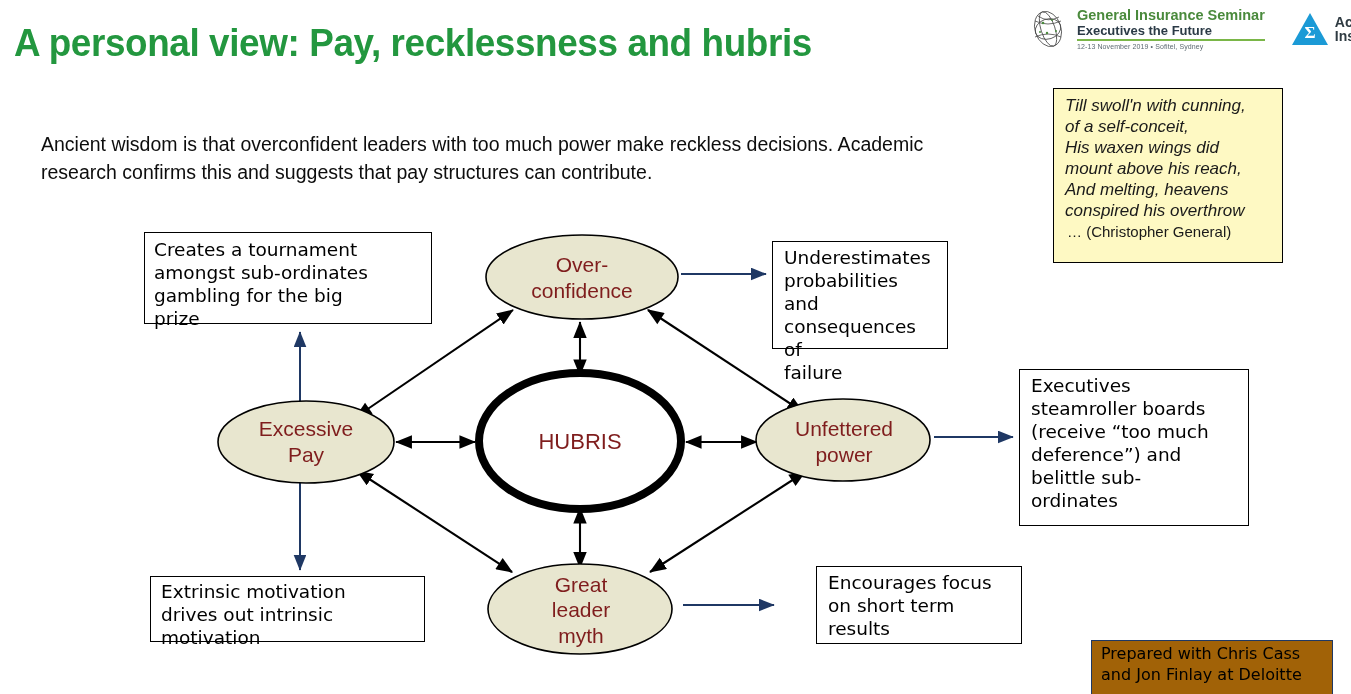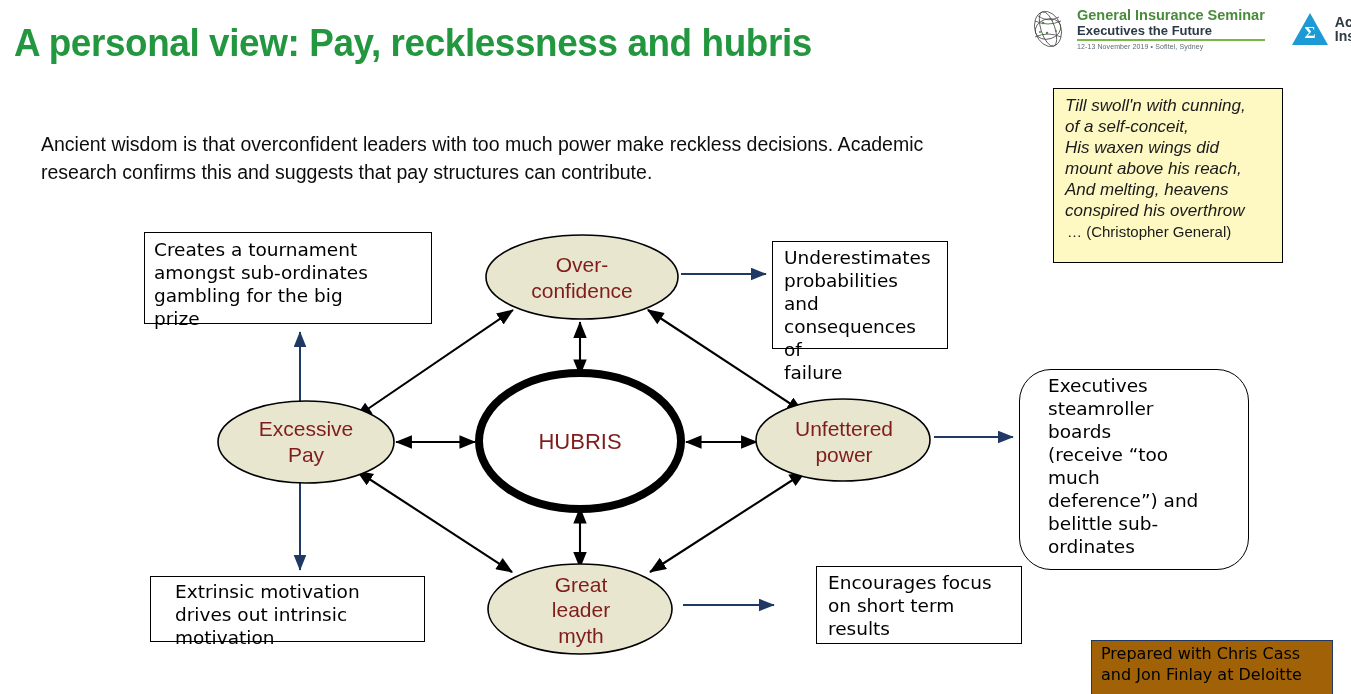--- a/index.html
+++ b/index.html
@@ -68,22 +68,22 @@
     background:#ffffff;
     font-family:"DejaVu Sans", sans-serif;
     font-size:18.5px;
     color:#000000;
     line-height:1.24;
     box-sizing:border-box;
     white-space:pre-line;
   }
   #box-tournament{left:144px;  top:226px; width:288px; height:92px; padding:6px 9px;margin-top:6px;}
   #box-underestimates{left:772px; top:220px; width:176px; height:108px; padding:5px 11px;margin-top:21px;}
-  #box-executives{left:1019px; top:369px; width:230px; height:201px; padding:5px 28px;border-radius:32px;}
-  #box-extrinsic{left:150px; top:576px; width:275px; height:66px; padding:4px 24px;}
+  #box-executives{left:1019px; top:369px; width:230px; height:157px; padding:5px 11px;}
+  #box-extrinsic{left:150px; top:576px; width:275px; height:66px; padding:4px 10px;}
   #box-encourages{left:780px; top:566px; width:206px; height:78px; padding:5px 11px;margin-left:36px;}
 
   
   #quote-box{
     left:1053px; top:88px; width:230px; height:175px;
     border:1px solid #000000; background:#fef9c3;
     box-sizing:border-box; padding:6px 9px 4px 11px;
   }
   #quote-text{
     font-family:"Liberation Sans", sans-serif;

